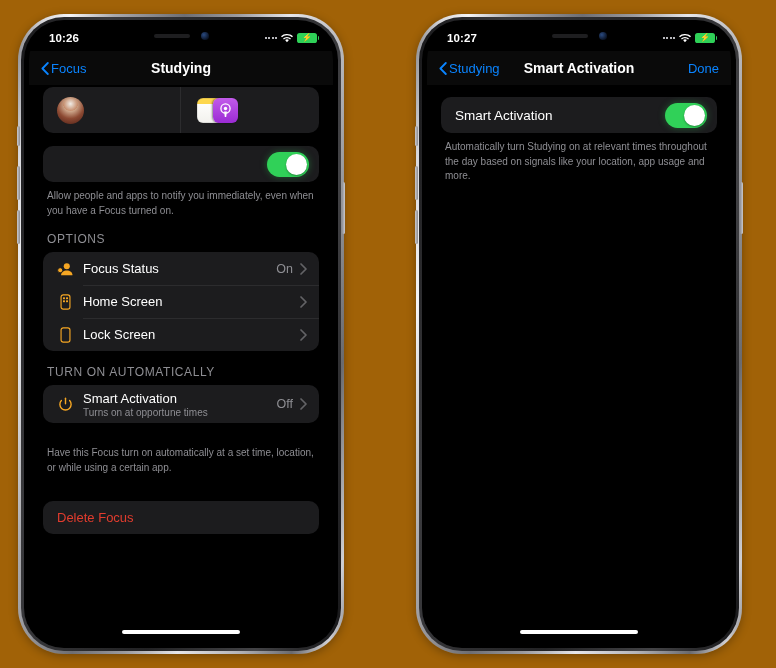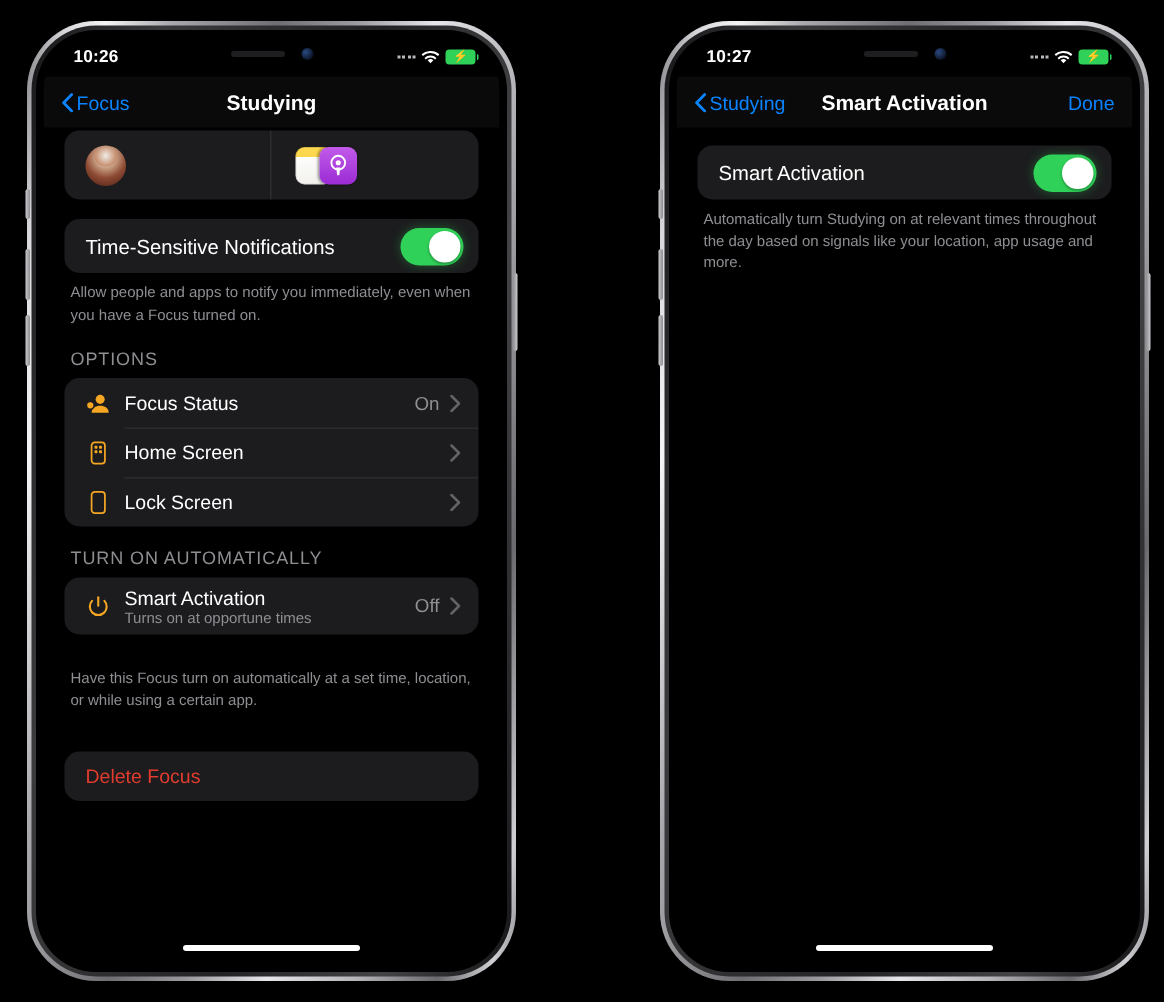--- a/index.html
+++ b/index.html
@@ -2,21 +2,21 @@
 <html><head>
 <meta charset="utf-8">
 <style>
   * { box-sizing: border-box; margin: 0; padding: 0; }
   html, body {
     width: 776px; height: 668px;
     background: #ffffff;
     font-family: "Liberation Sans", sans-serif;
     overflow: hidden;
   }
-  .stage { position: relative; width: 776px; height: 668px; background: #000000; }
+  .stage { position: relative; width: 776px; height: 668px; background: #a16207; }
 
   
   .phone { position: absolute; }
   .phone-outer {
     position: absolute; inset: 0;
     border-radius: 46px;
     background: linear-gradient(100deg,#7c7c80 0%,#d8d8dc 6%,#f4f4f6 12%,#a8a8ac 22%,
                 #6e6e73 38%,#9b9b9f 50%,#e6e6ea 62%,#b4b4b8 76%,#6a6a6e 88%,#cfcfd4 96%,#86868a 100%);
     box-shadow: 0 2px 10px rgba(0,0,0,.30);
   }
@@ -238,21 +238,20 @@
                 <circle cx="10" cy="7.6" r="2" fill="#fff"></circle>
                 <path d="M8.4 11.3h3.2l-.8 6.2h-1.6z" fill="#fff"></path>
               </svg>
             </div>
           </div>
         </div>
 
         <div style="height:13px"></div>
         <div class="card">
           <div class="toggle-row">
-            <span class="toggle-label">Time-Sensitive Notifications</span>
             <span class="toggle">
               <span class="knob"></span>
             </span>
           </div>
         </div>
         <div class="footnote">Allow people and apps to notify you immediately, even when you have a Focus turned on.</div>
 
         <div class="grouphdr">OPTIONS</div>
         <div class="card">
 
@@ -338,21 +337,21 @@
           <div class="row" style="min-height:33px; padding-left:14px">
             <span class="destructive">Delete Focus</span>
           </div>
         </div>
       </div>
 
       <div class="home-indicator"></div>
     </div>
   </div>
 
-  <div class="phone" style="left:440px; top:14px; width:326px; height:640px;">
+  <div class="phone" style="left:416px; top:14px; width:326px; height:640px;">
     <div class="phone-outer"></div>
     <div class="phone-mid"></div>
     <div class="phone-bezel"></div>
     <div class="btn-side btn-left-1"></div>
     <div class="btn-side btn-left-2"></div>
     <div class="btn-side btn-left-3"></div>
     <div class="btn-side btn-right-1"></div>
 
     <div class="screen">
 

